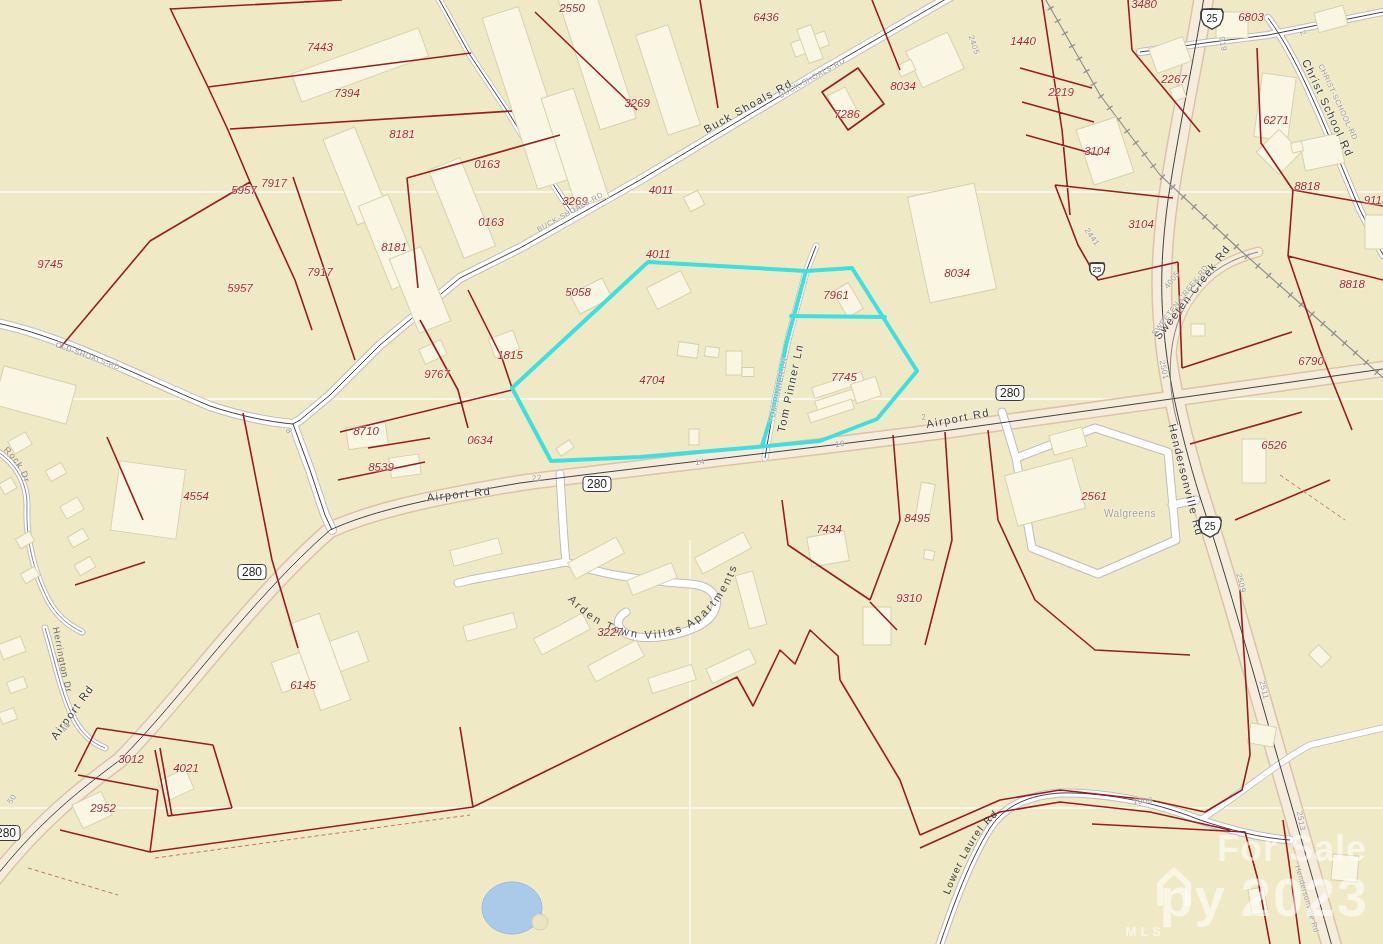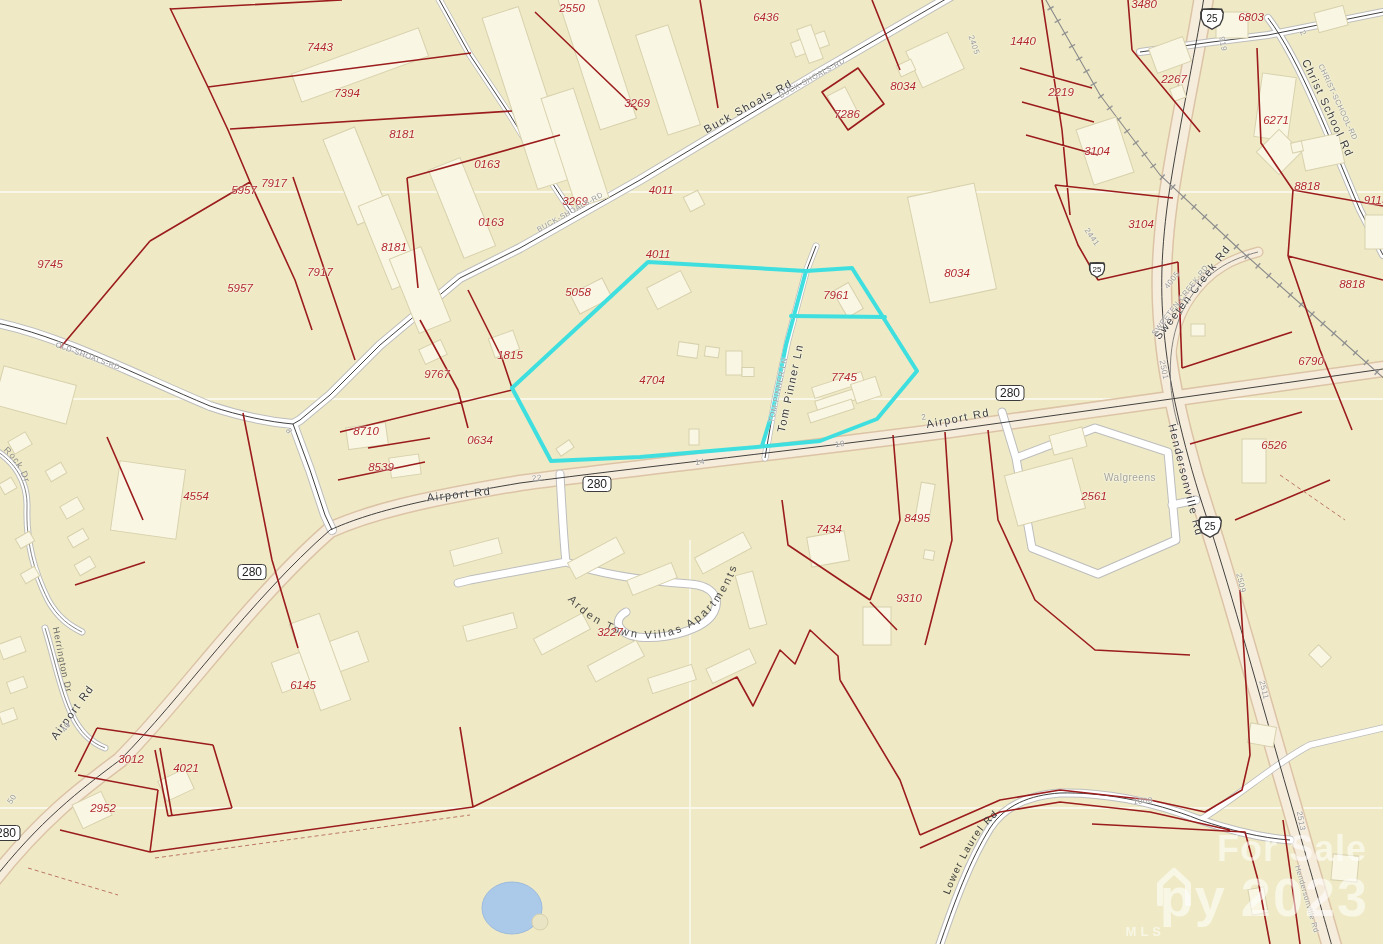--- a/index.html
+++ b/index.html
@@ -329,21 +329,21 @@
       <span class="lbl seg-label" style="left: 974px; top: 45px; --r: 72deg;">2405</span>
       <span class="lbl seg-label" style="left: 1223px; top: 44px; --r: 80deg;">919</span>
       <span class="lbl seg-label" style="left: 1092px; top: 237px; --r: 55deg;">2441</span>
       <span class="lbl seg-label" style="left: 1164px; top: 370px; --r: 78deg;">2501</span>
       <span class="lbl seg-label" style="left: 1241px; top: 583px; --r: 76deg;">2509</span>
       <span class="lbl seg-label" style="left: 1264px; top: 690px; --r: 76deg;">2511</span>
       <span class="lbl seg-label" style="left: 1301px; top: 821px; --r: 80deg;">2513</span>
       <span class="lbl seg-label" style="left: 1143px; top: 801px; --r: -6deg;">1008</span>
       <span class="lbl seg-label" style="left: 1172px; top: 280px; --r: -52deg;">4005</span>
       <span class="lbl seg-label" style="left: 1303px; top: 33px; --r: 65deg;">2</span>
-      <span class="lbl poi-label" style="left: 1130px; top: 477px;">Walgreens</span>
+      <span class="lbl poi-label" style="left: 1130px; top: 513px;">Walgreens</span>
     </div>
 
   <div>
     <div class="wm wm-forsale">For Sale</div>
     <div class="wm wm-brand">
       <span class="house">
         <svg width="36" height="40" viewBox="0 0 36 40">
           <path d="M4,38 V18 L18,5 L32,18 V38" fill="none" stroke="rgba(255,255,255,0.55)" stroke-width="6" stroke-linecap="round" stroke-linejoin="round"></path>
         </svg>
       </span>

